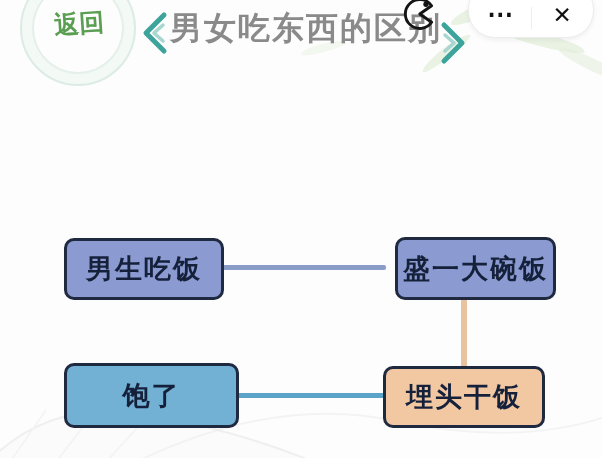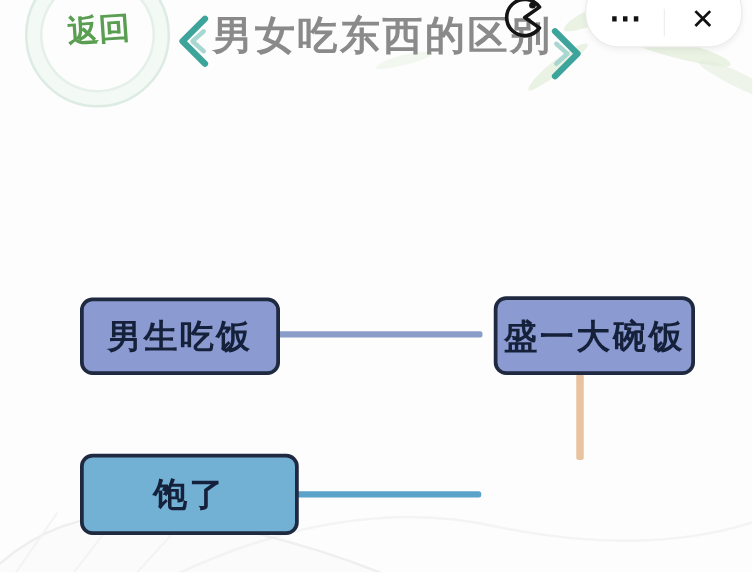--- a/index.html
+++ b/index.html
@@ -119,14 +119,15 @@
     </div>
   </div>
 
   <div class="link top-h"></div>
   <div class="link bottom-h"></div>
   <div class="link right-v"></div>
 
   <div class="node left-top">男生吃饭</div>
   <div class="node right-top">盛一大碗饭</div>
   <div class="node left-bottom">饱了</div>
+  <div class="node right-bottom">埋头干饭</div>
 
 </div>
 
 </body></html>

